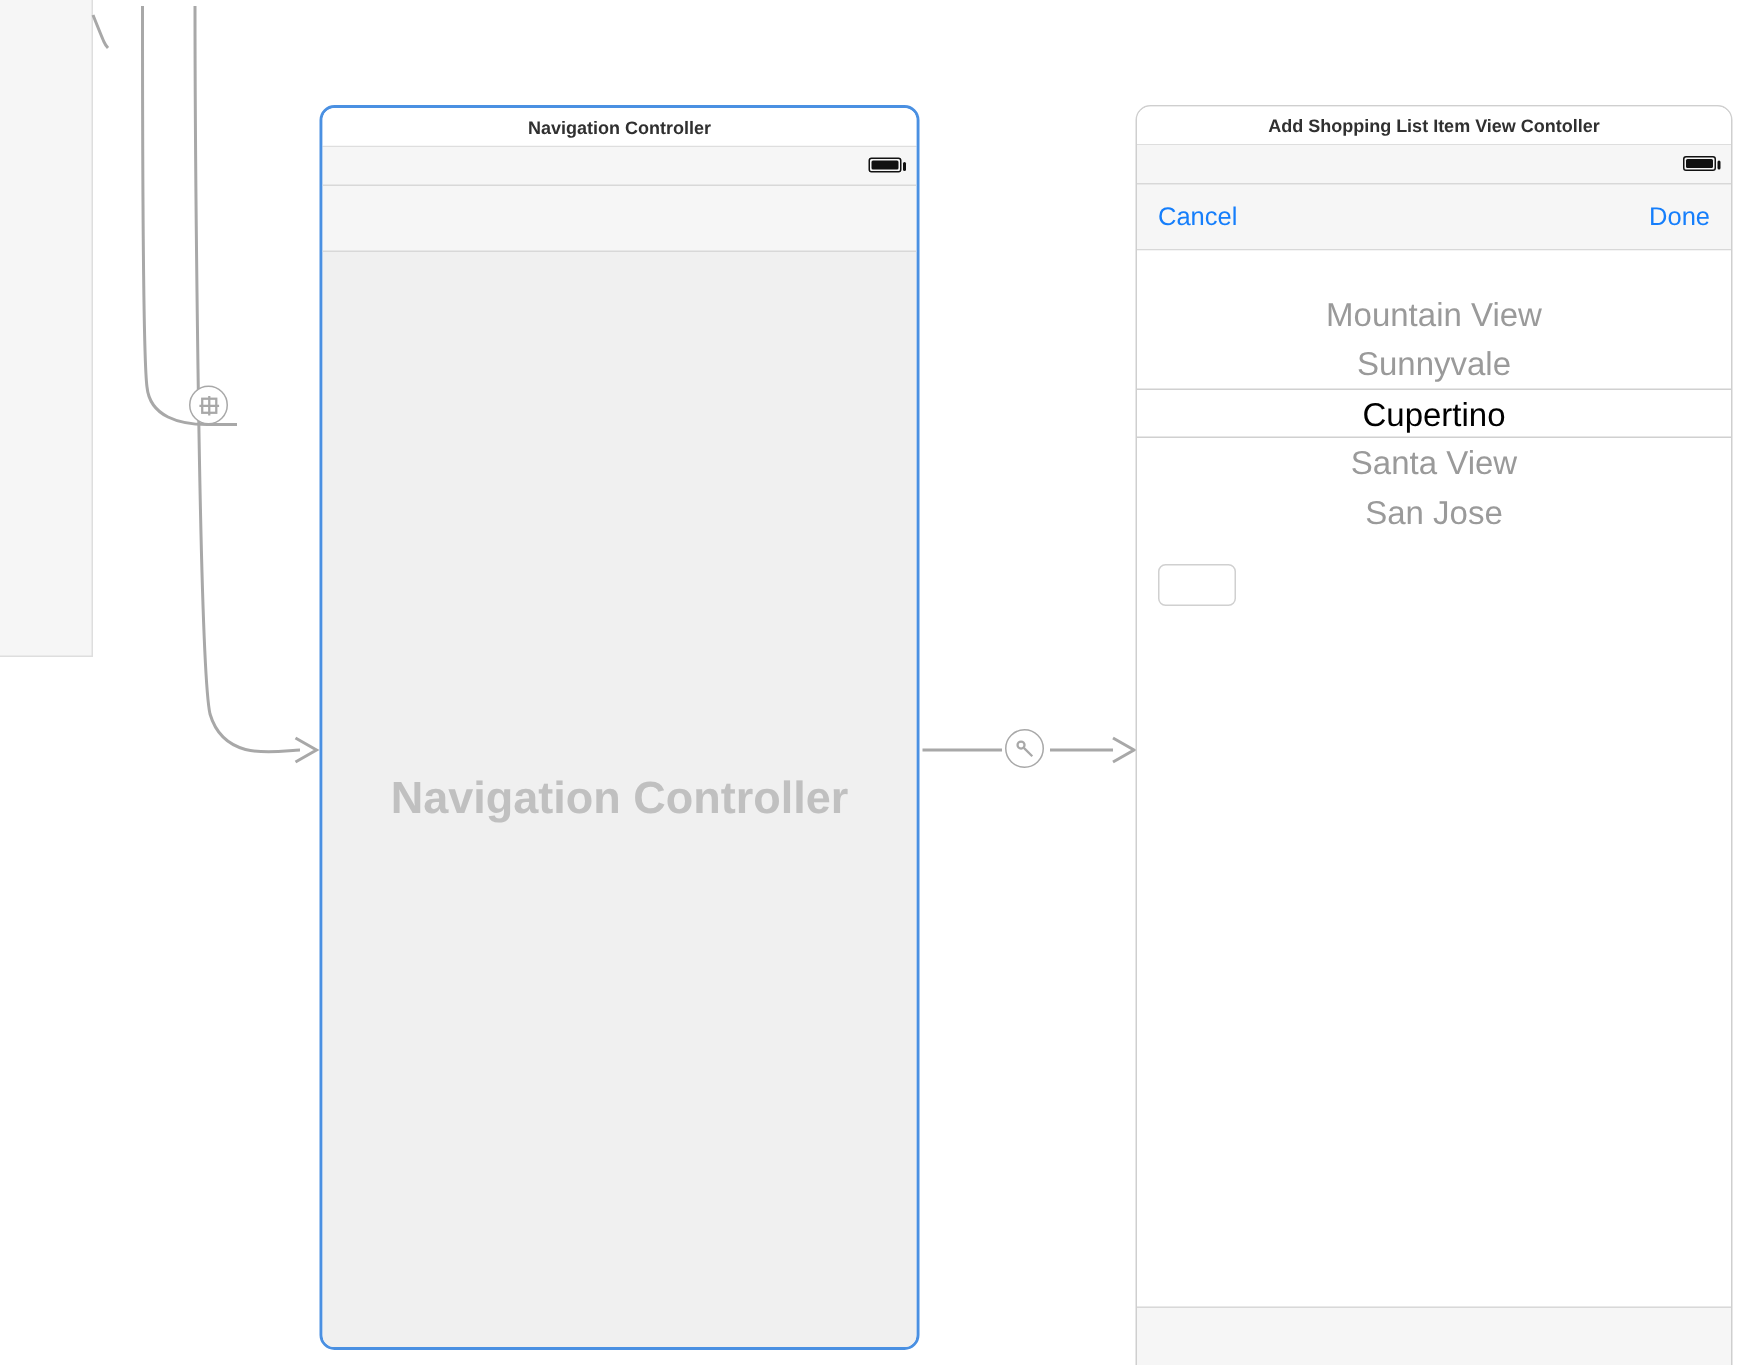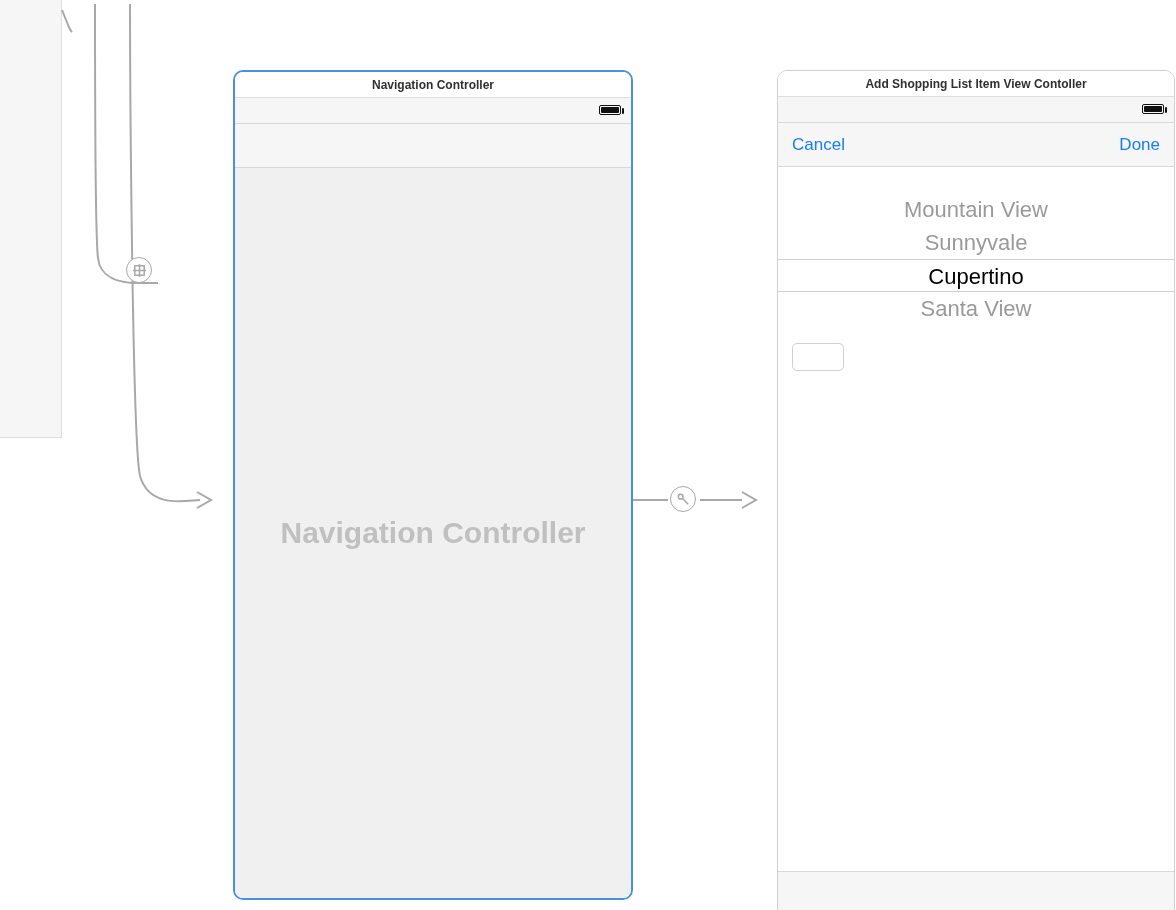--- a/index.html
+++ b/index.html
@@ -16,21 +16,21 @@
   
   .left-scene {
     position:absolute;
     left:0; top:0;
     width:62px; height:438px;
     background:#f6f6f6;
     border-right:1px solid #dedede;
     border-bottom:1px solid #dedede;
   }
 
-  .scene-wrap { position:absolute;margin-left:20px; }
+  .scene-wrap { position:absolute; }
   .scene-title-bar {
     height:26px;
     background:#ffffff;
     border-bottom:1px solid #dedede;
     display:flex; align-items:center; justify-content:center;
     font-size:12px; font-weight:700; color:#303030;
     border-radius:8px 8px 0 0;
   }
   .scene {
     width:400px;
@@ -211,18 +211,19 @@
     <div class="nav-toolbar">
       <span class="tint">Cancel</span>
       <span class="tint">Done</span>
     </div>
     <div class="nav-body add-item">
       <div class="picker" id="picker">
           <div class="picker-row">Mountain View</div>
           <div class="picker-row">Sunnyvale</div>
           <div class="picker-row selected">Cupertino</div>
           <div class="picker-row">Santa View</div>
+          <div class="picker-row">San Jose</div>
         </div>
       <input class="qty-input" type="text" value="" style="">
       <div class="tab-bar-placeholder"></div>
     </div>
   </div>
 </div>
 
 </body></html>

